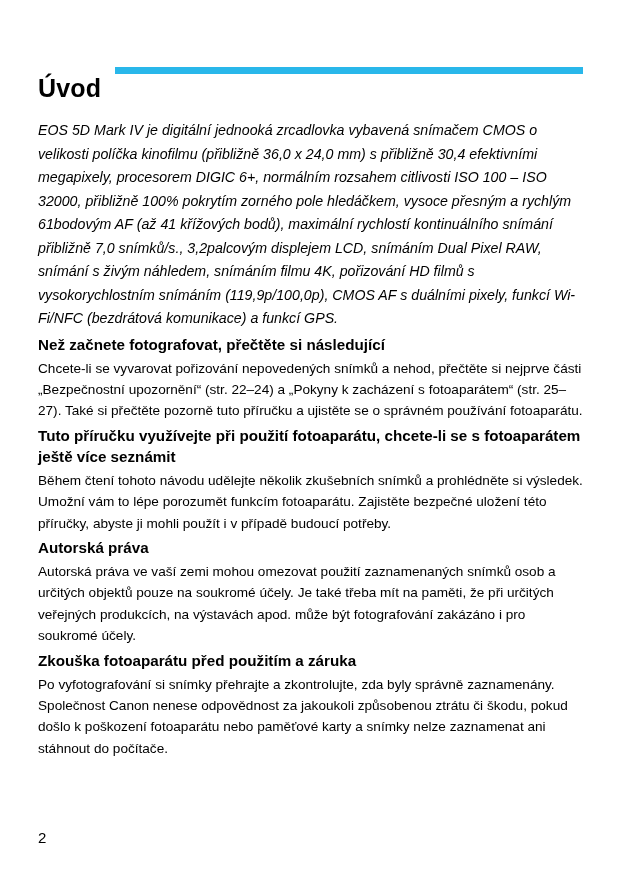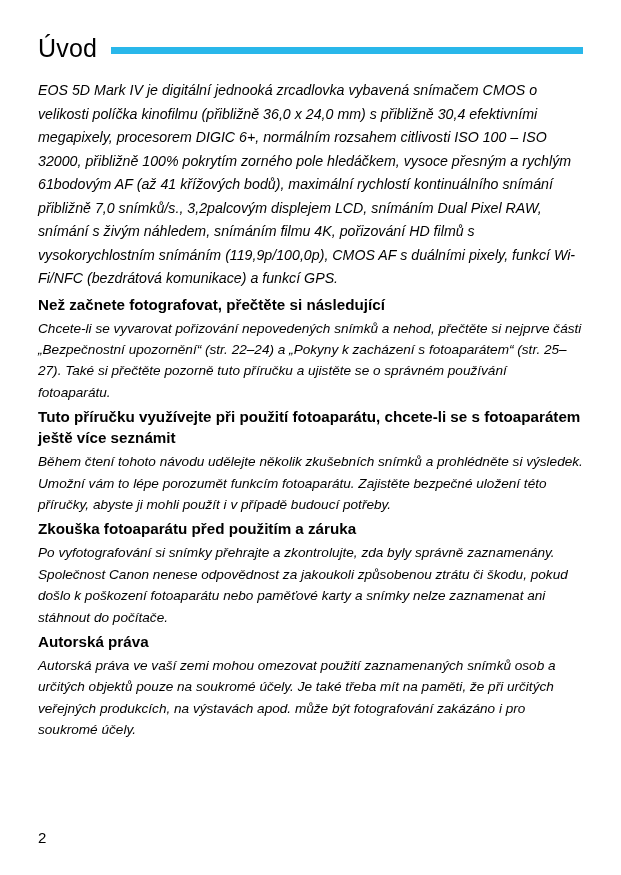--- a/index.html
+++ b/index.html
@@ -21,24 +21,25 @@
     box-sizing: border-box;
     padding: 0 38px;
   }
   .title-row {
     display: flex;
     align-items: center;
     padding-top: 34px;
   }
   .page-title {
     font-size: 25px;
-    font-weight: 400;
+    font-weight: 700;
     letter-spacing: 0.2px;
     white-space: nowrap;
     color: #000;
+    margin-top: 40px;
   }
   .title-rule {
     flex: 1 1 auto;
     height: 7px;
     background: #29b7ea;
     margin-left: 14px;
     margin-top: 3px;
   }
   .intro-body {
     margin-top: 16px;
@@ -52,21 +53,20 @@
   }
   .section-heading {
     font-size: 15.2px;
     font-weight: 700;
     line-height: 21px;
     margin-bottom: 3px;
   }
   .section-body {
     font-size: 13.6px;
     line-height: 21.4px;
-    font-style: italic;
   }
   .folio {
     position: absolute;
     left: 38px;
     bottom: 28px;
     font-size: 15px;
     line-height: 18px;
   }
 </style>
 </head>
@@ -85,24 +85,24 @@
     <div class="section-heading">Než začnete fotografovat, přečtěte si následující</div>
     <div class="section-body">Chcete-li se vyvarovat pořizování nepovedených snímků a nehod, přečtěte si nejprve části „Bezpečnostní upozornění“ (str. 22–24) a „Pokyny k zacházení s fotoaparátem“ (str. 25–27). Také si přečtěte pozorně tuto příručku a ujistěte se o správném používání fotoaparátu.</div>
   </div>
 
   <div class="section">
     <div class="section-heading">Tuto příručku využívejte při použití fotoaparátu, chcete-li se s fotoaparátem ještě více seznámit</div>
     <div class="section-body">Během čtení tohoto návodu udělejte několik zkušebních snímků a prohlédněte si výsledek. Umožní vám to lépe porozumět funkcím fotoaparátu. Zajistěte bezpečné uložení této příručky, abyste ji mohli použít i v případě budoucí potřeby.</div>
   </div>
 
   <div class="section">
-    <div class="section-heading">Zkouška fotoaparátu před použitím a záruka</div>
-    <div class="section-body">Po vyfotografování si snímky přehrajte a zkontrolujte, zda byly správně zaznamenány. Společnost Canon nenese odpovědnost za jakoukoli způsobenou ztrátu či škodu, pokud došlo k poškození fotoaparátu nebo paměťové karty a snímky nelze zaznamenat ani stáhnout do počítače.</div>
+    <div class="section-heading">Autorská práva</div>
+    <div class="section-body">Autorská práva ve vaší zemi mohou omezovat použití zaznamenaných snímků osob a určitých objektů pouze na soukromé účely. Je také třeba mít na paměti, že při určitých veřejných produkcích, na výstavách apod. může být fotografování zakázáno i pro soukromé účely.</div>
   </div>
 
   <div class="section">
-    <div class="section-heading">Autorská práva</div>
-    <div class="section-body">Autorská práva ve vaší zemi mohou omezovat použití zaznamenaných snímků osob a určitých objektů pouze na soukromé účely. Je také třeba mít na paměti, že při určitých veřejných produkcích, na výstavách apod. může být fotografování zakázáno i pro soukromé účely.</div>
+    <div class="section-heading">Zkouška fotoaparátu před použitím a záruka</div>
+    <div class="section-body">Po vyfotografování si snímky přehrajte a zkontrolujte, zda byly správně zaznamenány. Společnost Canon nenese odpovědnost za jakoukoli způsobenou ztrátu či škodu, pokud došlo k poškození fotoaparátu nebo paměťové karty a snímky nelze zaznamenat ani stáhnout do počítače.</div>
   </div>
 
   <div class="folio">2</div>
 
 </div>
 
 </body></html>

